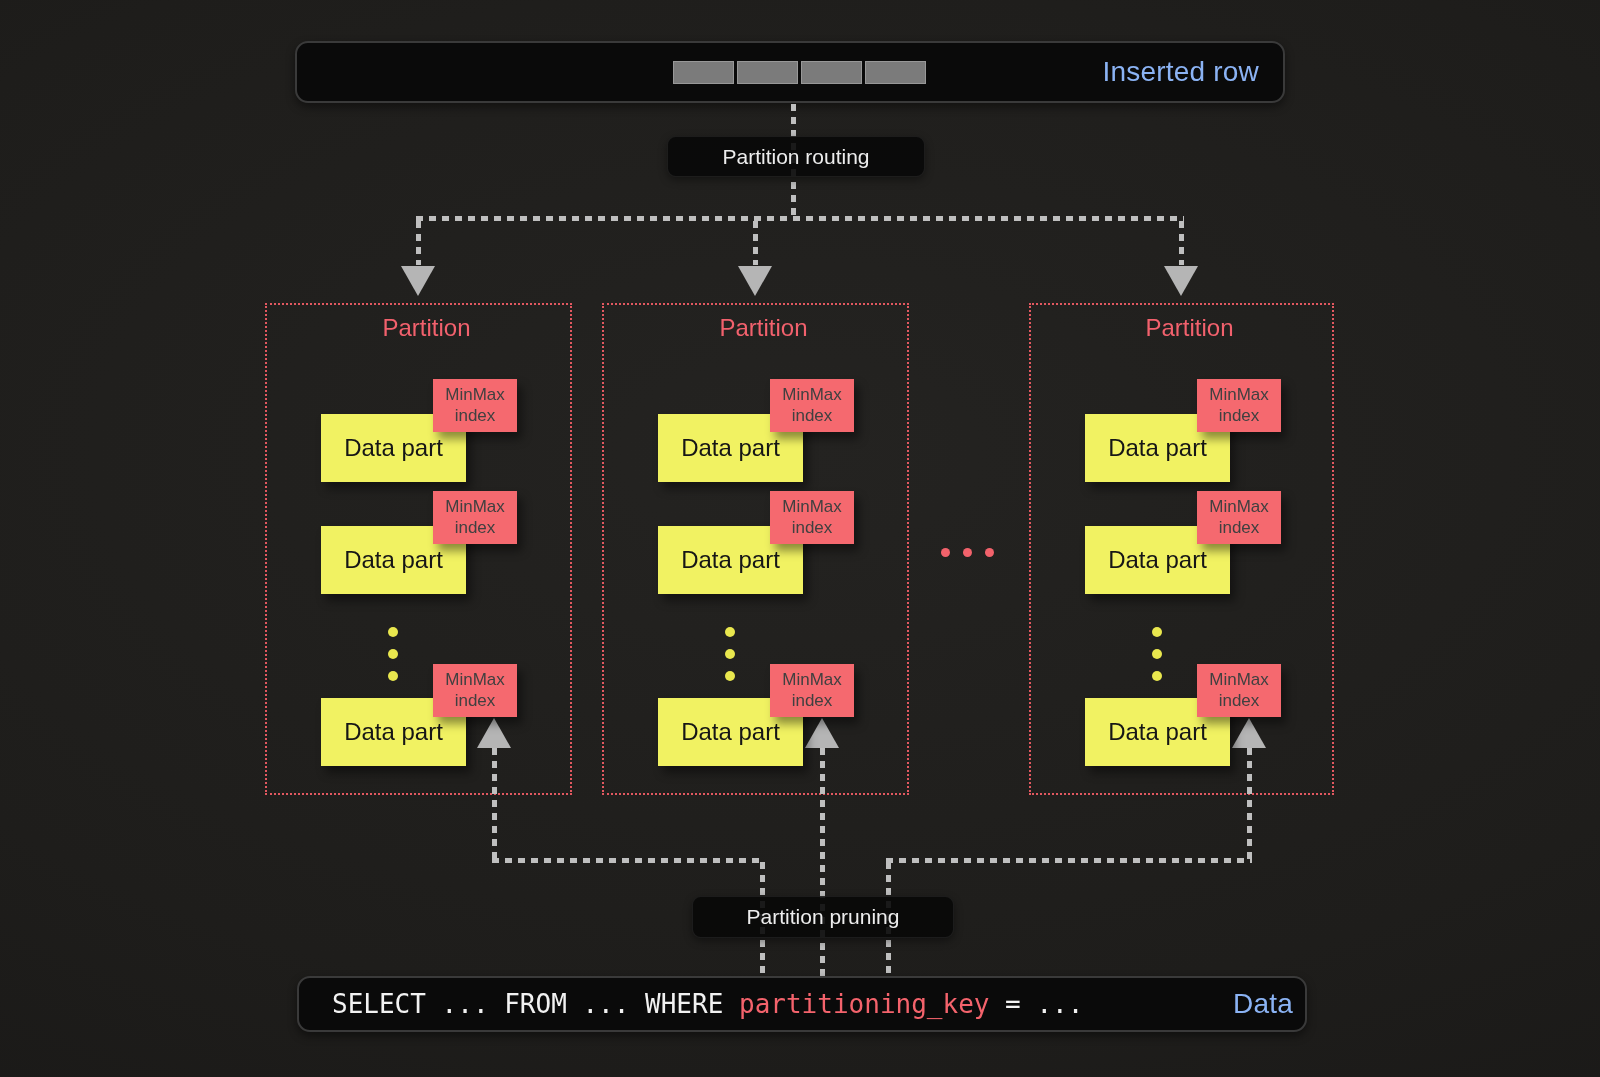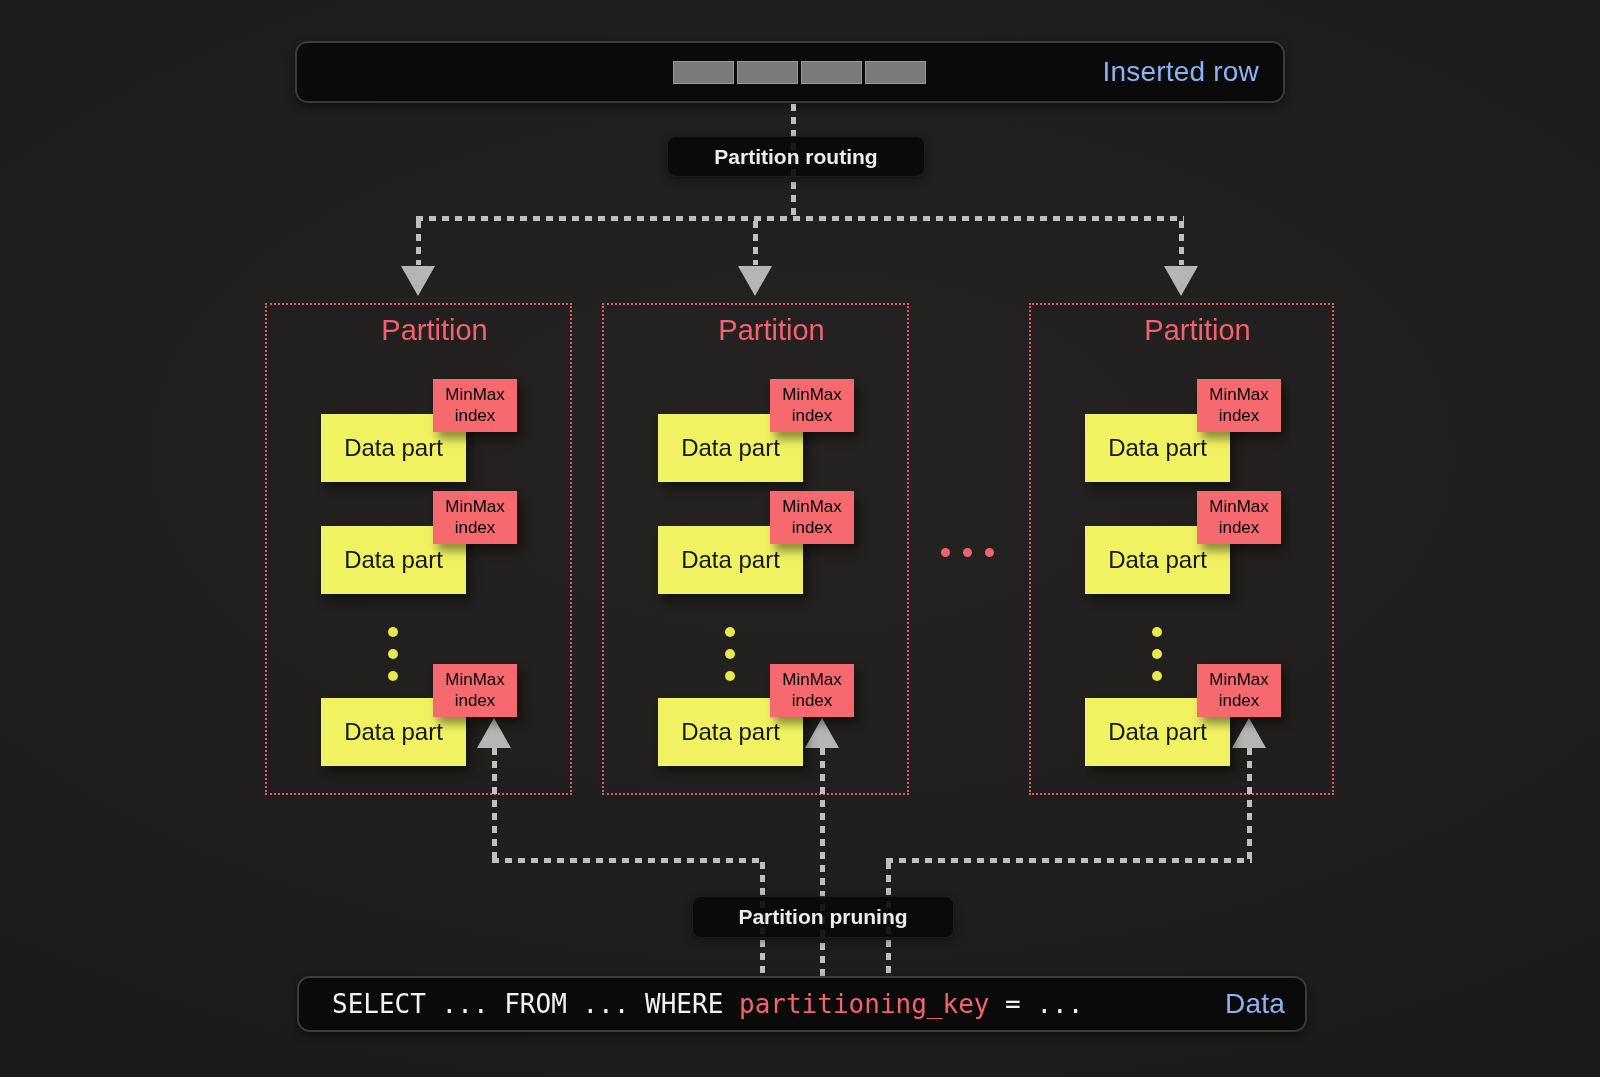--- a/index.html
+++ b/index.html
@@ -7,47 +7,47 @@
     position:relative;width:1600px;height:1077px;overflow:hidden;
     background:radial-gradient(120% 95% at 50% 42%, #242321 0%, #1e1d1b 55%, #171615 100%);
     font-family:"Liberation Sans","DejaVu Sans",sans-serif;
   }
   
   .bar{
     position:absolute;background:#0a0a0a;border:2px solid #3a3a3a;border-radius:13px;
     box-shadow:0 4px 10px rgba(0,0,0,.45);display:flex;align-items:center;box-sizing:border-box;
   }
   .bar-inserted{left:295px;top:41px;width:990px;height:62px;}
-  .bar-query{left:297px;top:976px;width:1010px;height:56px;justify-content:space-between;padding:0 20px 0 33px;}
+  .bar-query{left:297px;top:976px;width:1010px;height:56px;justify-content:space-between;padding:0 12px 0 33px;}
   .bar-label-blue{color:#8bb3f4;font-size:28px;letter-spacing:.2px;text-align:right;}
   .inserted-label{position:absolute;right:24px;top:0;line-height:58px;}
   .row-cells{position:absolute;left:376px;top:18px;display:flex;gap:3px;}
   .row-cell{width:61px;height:23px;background:#7b7b7b;border:1px solid #989898;box-sizing:border-box;}
   .sql{font-family:"DejaVu Sans Mono","Liberation Mono",monospace;font-size:26px;color:#f2f2f2;white-space:pre;}
   .sql-red{color:#f4636c;}
   
   .flow-label{
     position:absolute;background:rgba(8,8,8,.9);border:1px solid rgba(255,255,255,.08);
     border-radius:9px;color:#ededed;font-size:21px;display:flex;align-items:center;justify-content:center;
-    z-index:6;box-shadow:0 3px 8px rgba(0,0,0,.4);font-weight:bold;
+    z-index:6;box-shadow:0 3px 8px rgba(0,0,0,.4);
   }
   .label-routing{left:667px;top:136px;width:256px;height:39px;}
   .label-pruning{left:692px;top:896px;width:260px;height:40px;}
   
   .vdash{position:absolute;width:5px;background-image:repeating-linear-gradient(180deg,#bfbfbf 0,#bfbfbf 7px,transparent 7px,transparent 13px);}
   .hdash{position:absolute;height:5px;background-image:repeating-linear-gradient(90deg,#bfbfbf 0,#bfbfbf 7px,transparent 7px,transparent 13px);}
   .arrow-down{position:absolute;width:0;height:0;border-left:17px solid transparent;border-right:17px solid transparent;border-top:30px solid #b5b5b5;}
   .arrow-up{position:absolute;width:0;height:0;border-left:17px solid transparent;border-right:17px solid transparent;border-bottom:30px solid #b5b5b5;}
   
   .partition{
     position:absolute;top:303px;width:307px;height:492px;border:2px dotted #e25860;box-sizing:border-box;
   }
-  .partition-title{position:absolute;top:9px;left:16px;width:100%;text-align:center;color:#f2616d;font-size:29px;}
+  .partition-title{position:absolute;top:9px;left:8px;width:100%;text-align:center;color:#f2616d;font-size:24px;}
   .minmax{
-    position:absolute;left:166px;width:84px;height:53px;background:#f5696f;color:#000000;
+    position:absolute;left:166px;width:84px;height:53px;background:#f5696f;color:#404040;
     display:flex;align-items:center;justify-content:center;text-align:center;
     font-size:17px;line-height:1.22;z-index:2;box-shadow:5px 7px 9px rgba(0,0,0,.42);
   }
   .minmax.r1{top:74px}.minmax.r2{top:186px}.minmax.r3{top:359px}
   .datapart{
     position:absolute;left:54px;width:145px;height:68px;background:#f1f262;color:#161616;
     display:flex;align-items:center;justify-content:center;font-size:24px;z-index:1;
     box-shadow:5px 7px 9px rgba(0,0,0,.42);
   }
   .datapart.r1{top:109px}.datapart.r2{top:221px}.datapart.r3{top:393px}

